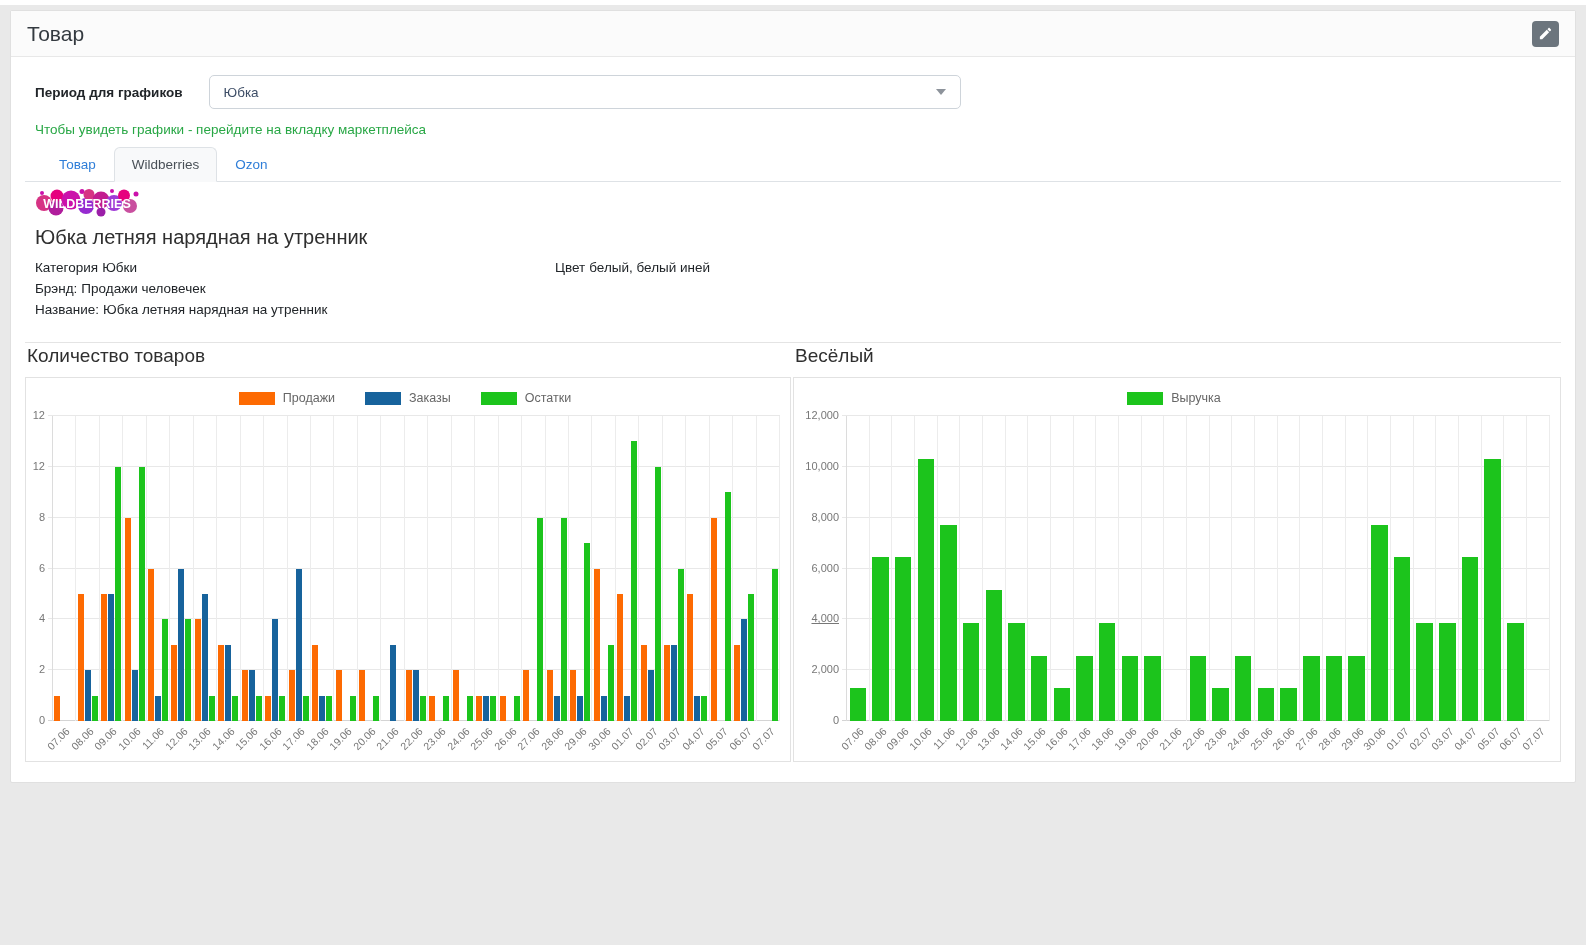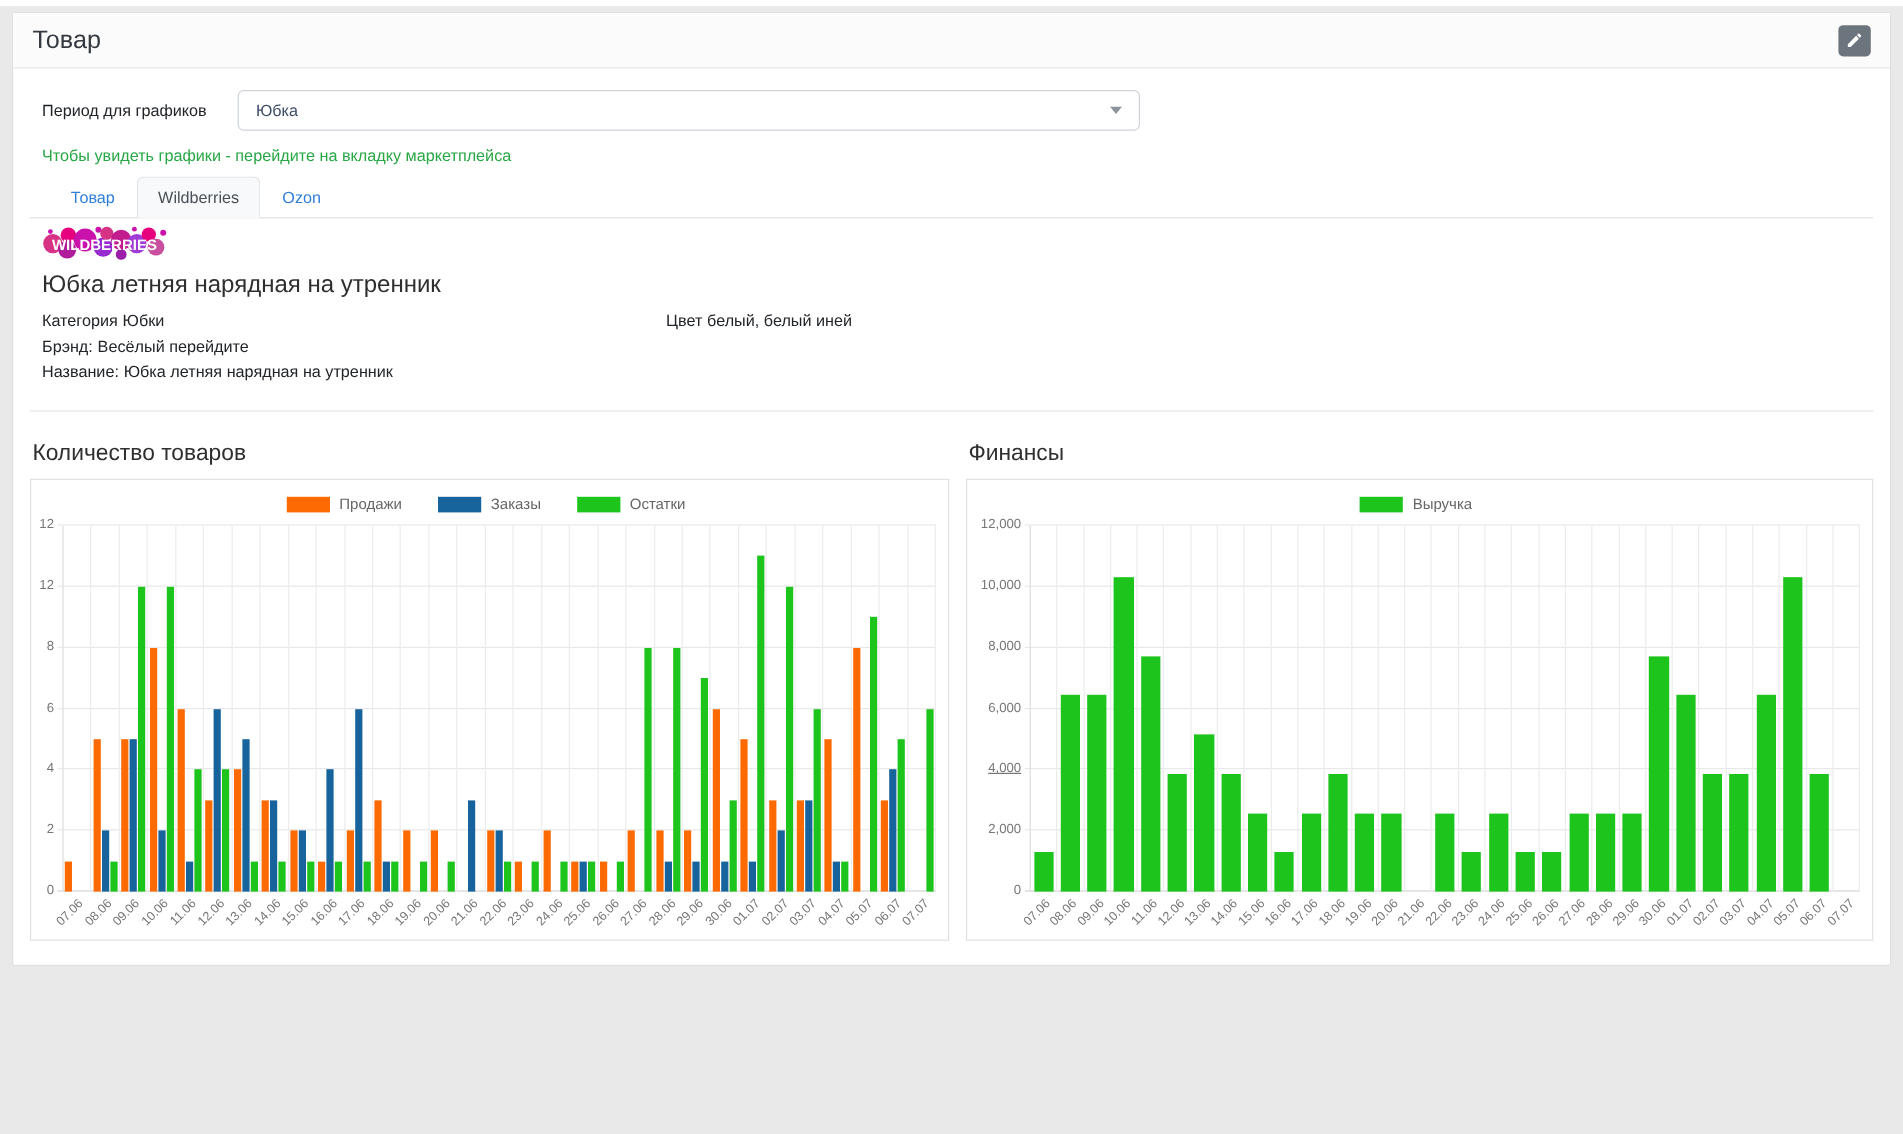--- a/index.html
+++ b/index.html
@@ -22,21 +22,21 @@
   }
   .card-title { font-size:21px; font-weight:400; color:#343a40; }
   .edit-btn {
     width:27px; height:26px; border:none; border-radius:4px;
     background:#6c757d; display:flex; align-items:center; justify-content:center;
     cursor:pointer; padding:0;
   }
   .card-body { padding:16px 14px 20px 14px; }
 
   .period-row { display:flex; align-items:center; margin-left:10px; margin-top:2px; }
-  .period-label { font-weight:400; margin-right:26px; }
+  .period-label { font-weight:700; margin-right:26px; }
   .select {
     width:752px; height:34px; background:#fff;
     border:1px solid #ced4da; border-radius:5px;
     display:flex; align-items:center; justify-content:space-between;
     padding:0 14px; color:#3d4d66; cursor:pointer;
   }
   .caret {
     width:0; height:0;
     border-left:5px solid transparent; border-right:5px solid transparent;
     border-top:6px solid #8d939b;
@@ -59,21 +59,21 @@
   .info-grid { display:flex; }
   .info-col { width:520px; }
   .info-row { margin-bottom:7px; line-height:14px; }
   .info-row b { font-weight:400; margin-right:4px; }
   .redacted {
     display:inline-block; height:13px; background:#c9c9c9;
     border-radius:2px; filter:blur(2px); vertical-align:-2px;
   }
   .divider { border:0; border-top:1px solid #e4e4e4; margin:18px 0 0 0; }
 
-  .charts-row { display:flex; gap:14px; margin-top:24px; }
+  .charts-row { display:flex; gap:2px; margin-top:2px; }
   .chart-block h3 { font-size:19px; font-weight:400; color:#2f2f2f; margin:0 0 10px 2px; }
   .chart-block.left { width:766px; flex:none; }
   .chart-block.right { flex:1; }
   .chart-box {
     border:1px solid #e2e2e2; background:#fff; height:385px;
     padding:6px 10px 0 4px;
   }
   .cb-legend { height:28px; display:flex; align-items:center; justify-content:center; gap:30px; }
   .lg-item { display:flex; align-items:center; gap:8px; font-size:12.5px; color:#666; }
   .lg-swatch { width:36px; height:13px; flex:none; }
@@ -152,21 +152,21 @@
       </div>
 
       <h2 class="product-title">Юбка летняя нарядная на утренник</h2>
 
       <div class="info-grid">
         <div class="info-col">
           <div class="info-row">
             <b>Категория</b><span>Юбки</span>
           </div>
           <div class="info-row">
-            <b>Брэнд:</b><span>Весёлый перейдите</span>
+            <b>Брэнд:</b><span>Продажи человечек</span>
           </div>
           <div class="info-row">
             <b>Название:</b><span>Юбка летняя нарядная на утренник</span>
           </div>
         </div>
         <div class="info-col">
           <div class="info-row">
             <b>Цвет</b><span>белый, белый иней</span>
           </div>
         </div>
@@ -461,21 +461,21 @@
               <div class="xcell">
                 <span>06.07</span>
               </div>
               <div class="xcell">
                 <span>07.07</span>
               </div>
             </div>
           </div>
       </div>
       <div class="chart-block right">
-        <h3>Финансы</h3>
+        <h3>Весёлый</h3>
         <div class="chart-box">
             <div class="cb-legend">
               <div class="lg-item">
                 <div class="lg-swatch" style="background: rgb(28, 196, 28);"></div>
                 <span>Выручка</span>
               </div>
             </div>
             <div class="cb-main">
               <div class="cb-ylabels" style="width: 48px;">
                 <span style="bottom: calc(0% - 5px);">0</span>

